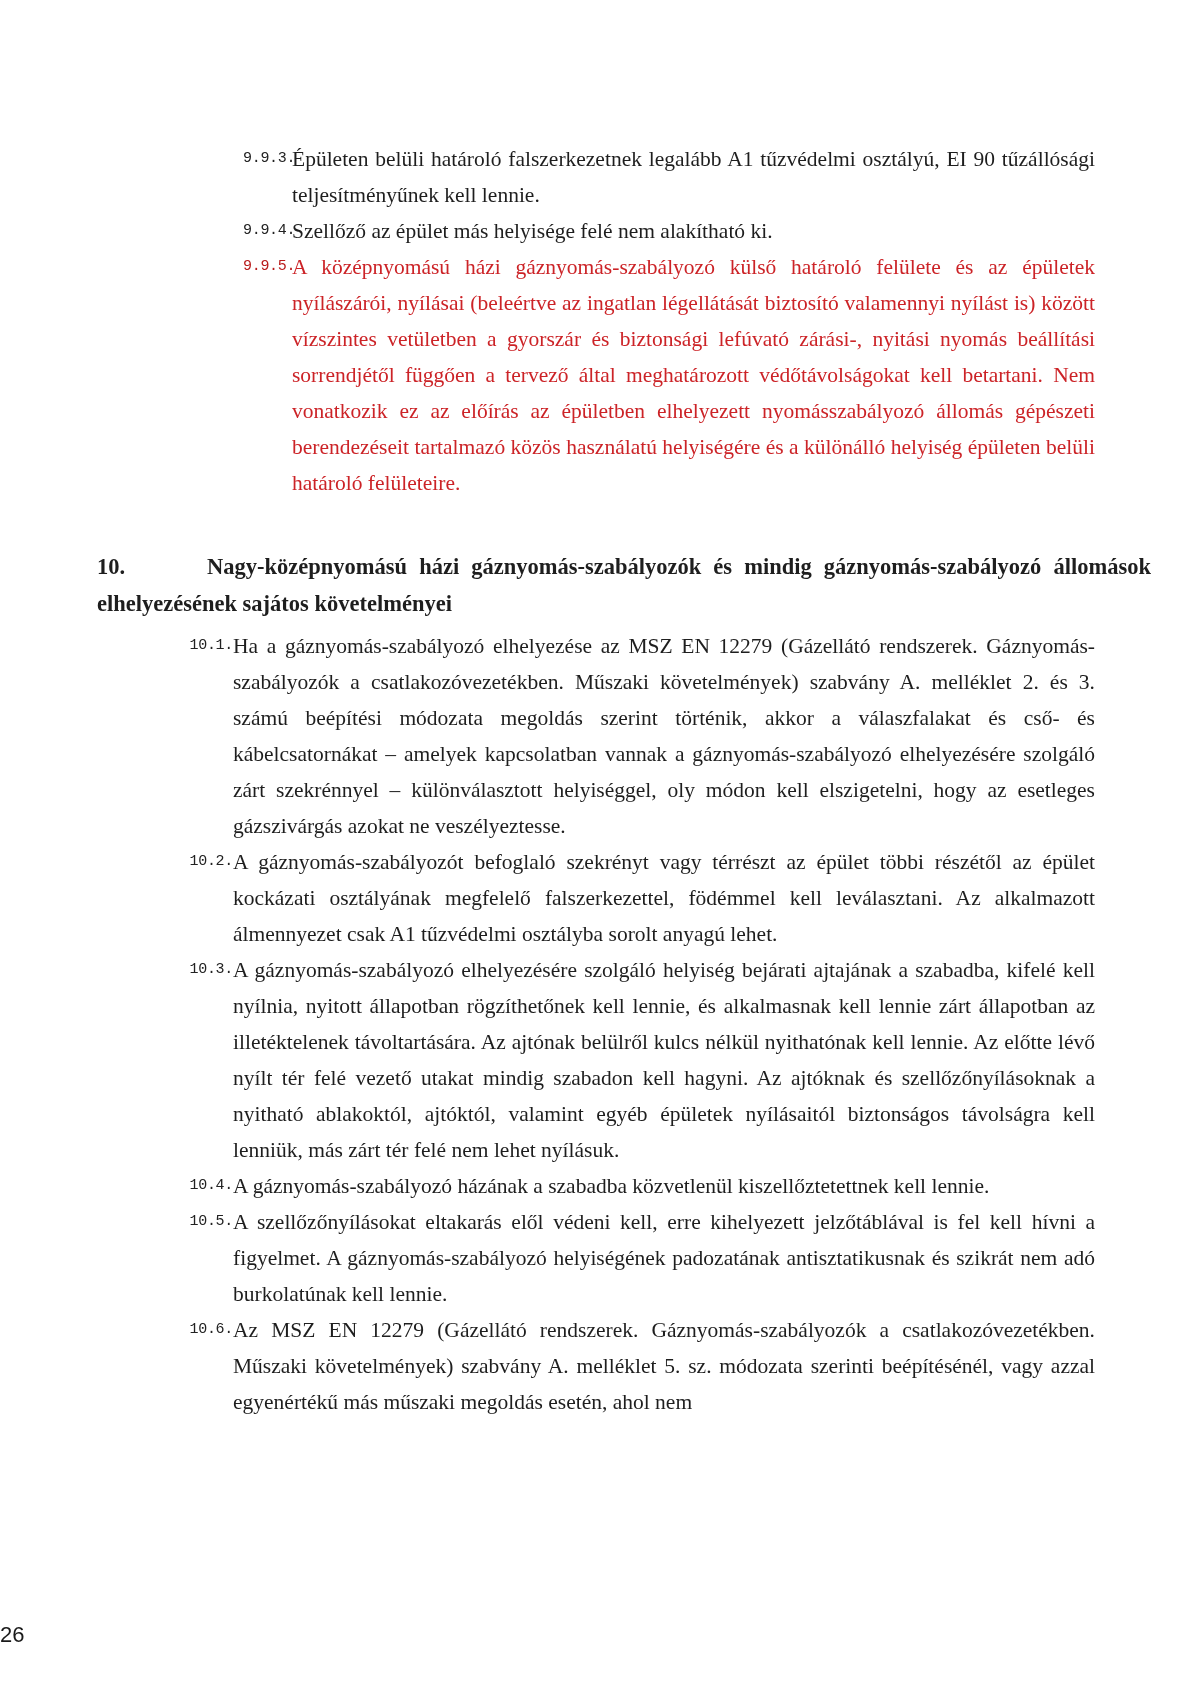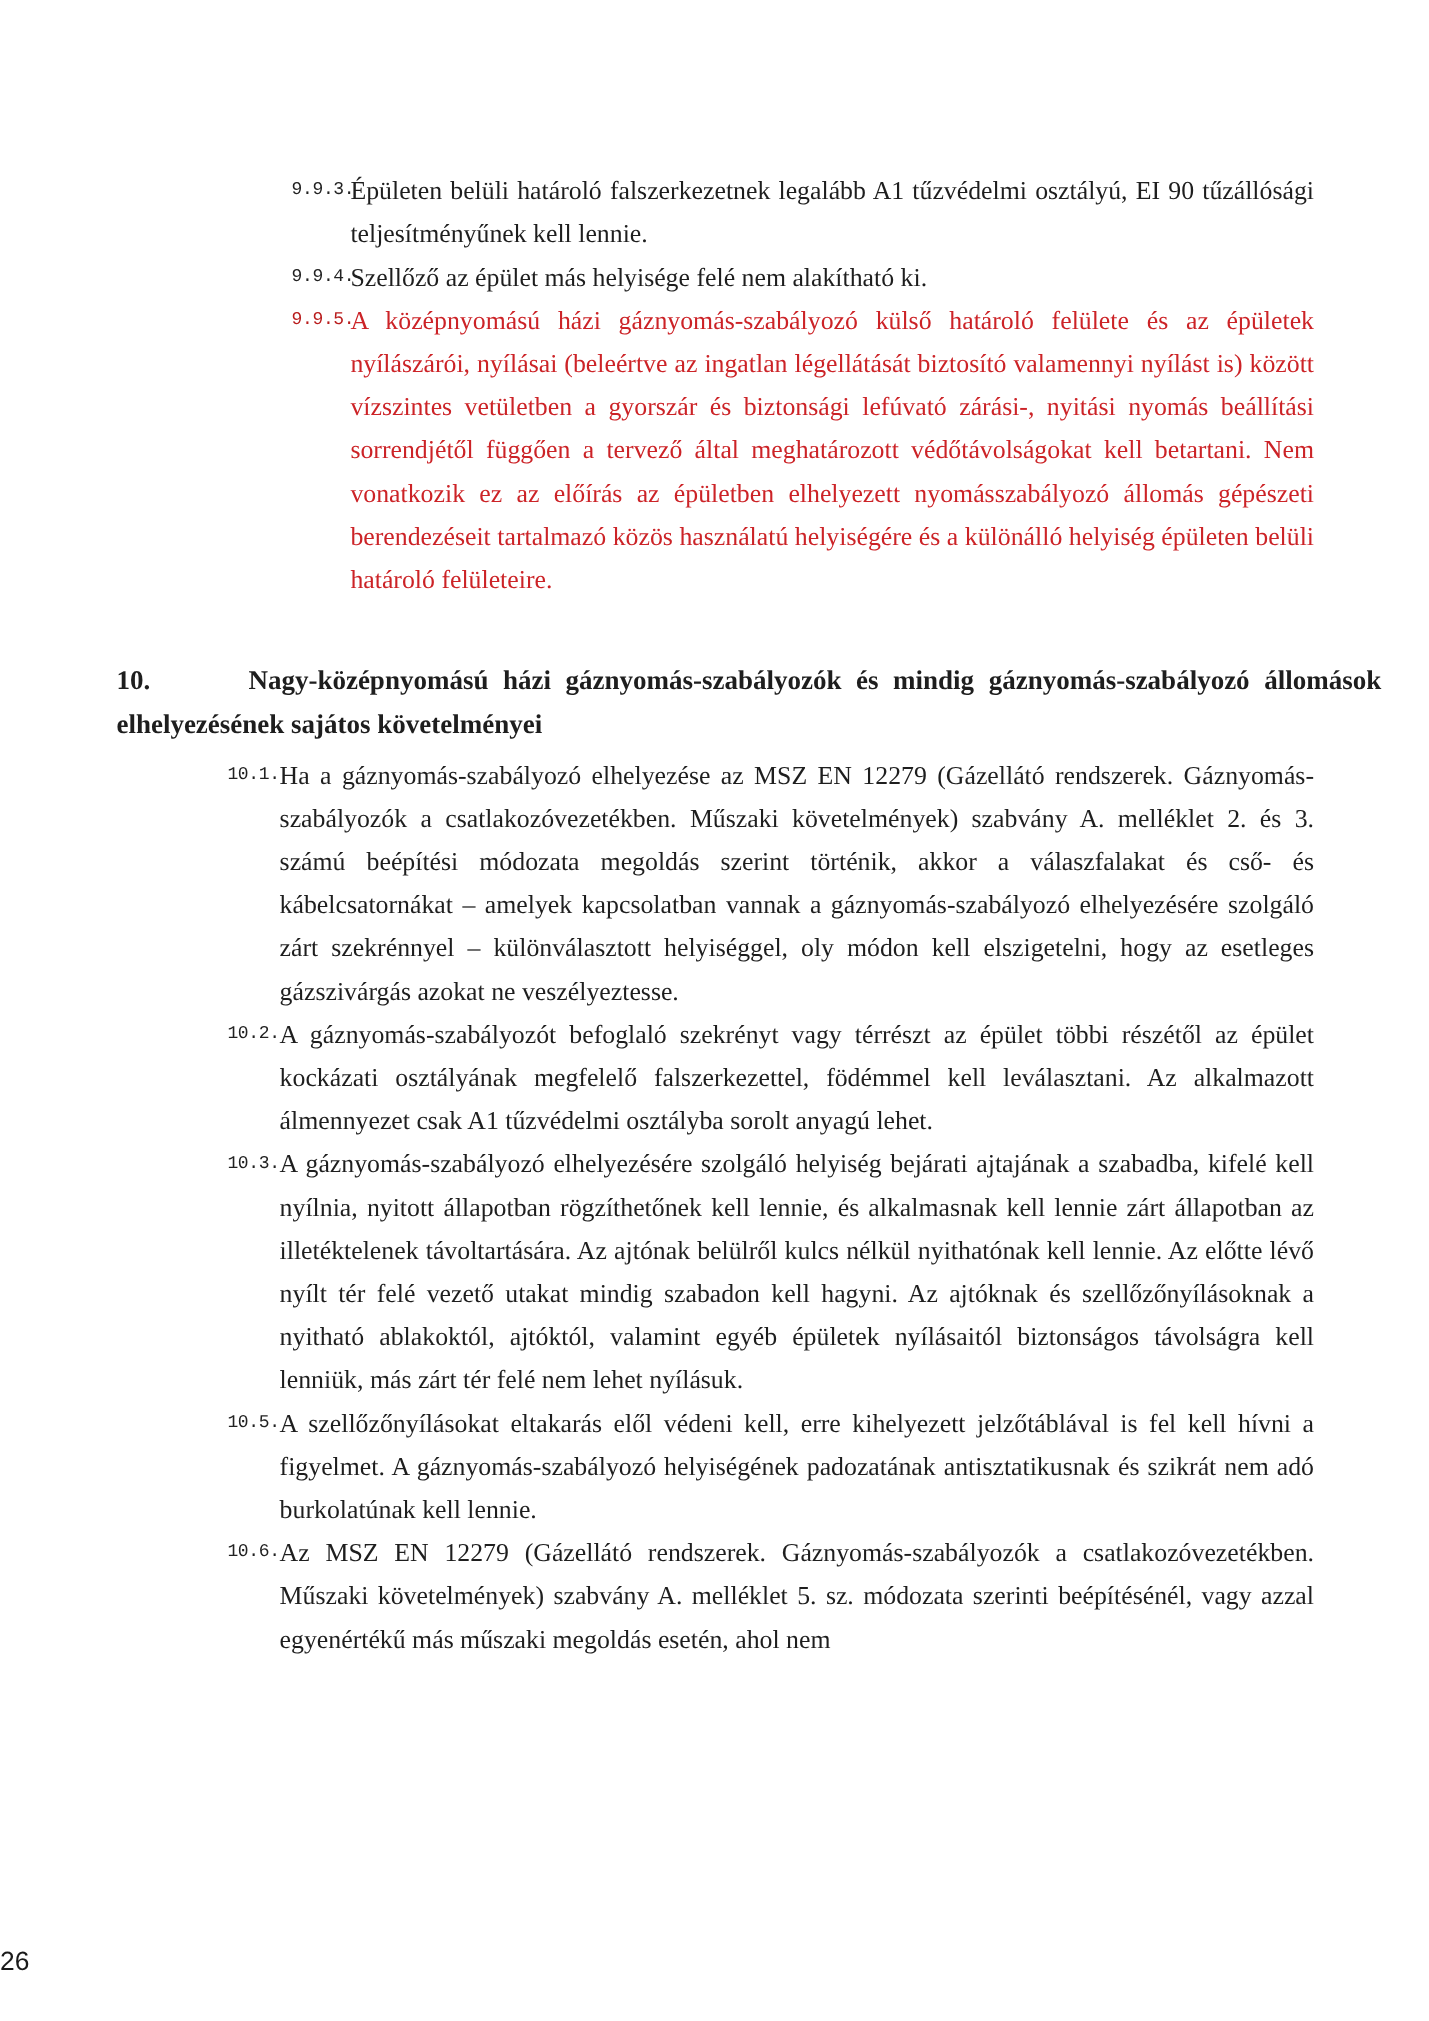--- a/index.html
+++ b/index.html
@@ -117,20 +117,24 @@
     <div class="item lvl10">
       <span class="num">10.2.</span>
       <span>A gáznyomás-szabályozót befoglaló szekrényt vagy térrészt az épület többi részétől az épület kockázati osztályának megfelelő falszerkezettel, födémmel kell leválasztani. Az alkalmazott álmennyezet csak A1 tűzvédelmi osztályba sorolt anyagú lehet.</span>
     </div>
 
     <div class="item lvl10">
       <span class="num">10.3.</span>
       <span>A gáznyomás-szabályozó elhelyezésére szolgáló helyiség bejárati ajtajának a szabadba, kifelé kell nyílnia, nyitott állapotban rögzíthetőnek kell lennie, és alkalmasnak kell lennie zárt állapotban az illetéktelenek távoltartására. Az ajtónak belülről kulcs nélkül nyithatónak kell lennie. Az előtte lévő nyílt tér felé vezető utakat mindig szabadon kell hagyni. Az ajtóknak és szellőzőnyílásoknak a nyitható ablakoktól, ajtóktól, valamint egyéb épületek nyílásaitól biztonságos távolságra kell lenniük, más zárt tér felé nem lehet nyílásuk.</span>
     </div>
 
+    <div class="item lvl10">
+      <span class="num">10.4.</span>
+      <span>A gáznyomás-szabályozó házának a szabadba közvetlenül kiszellőztetettnek kell lennie.</span>
+    </div>
 
     <div class="item lvl10">
       <span class="num">10.5.</span>
       <span>A szellőzőnyílásokat eltakarás elől védeni kell, erre kihelyezett jelzőtáblával is fel kell hívni a figyelmet. A gáznyomás-szabályozó helyiségének padozatának antisztatikusnak és szikrát nem adó burkolatúnak kell lennie.</span>
     </div>
 
     <div class="item lvl10">
       <span class="num">10.6.</span>
       <span>Az MSZ EN 12279 (Gázellátó rendszerek. Gáznyomás-szabályozók a csatlakozóvezetékben. Műszaki követelmények) szabvány A. melléklet 5. sz. módozata szerinti beépítésénél, vagy azzal egyenértékű más műszaki megoldás esetén, ahol nem</span>
     </div>

